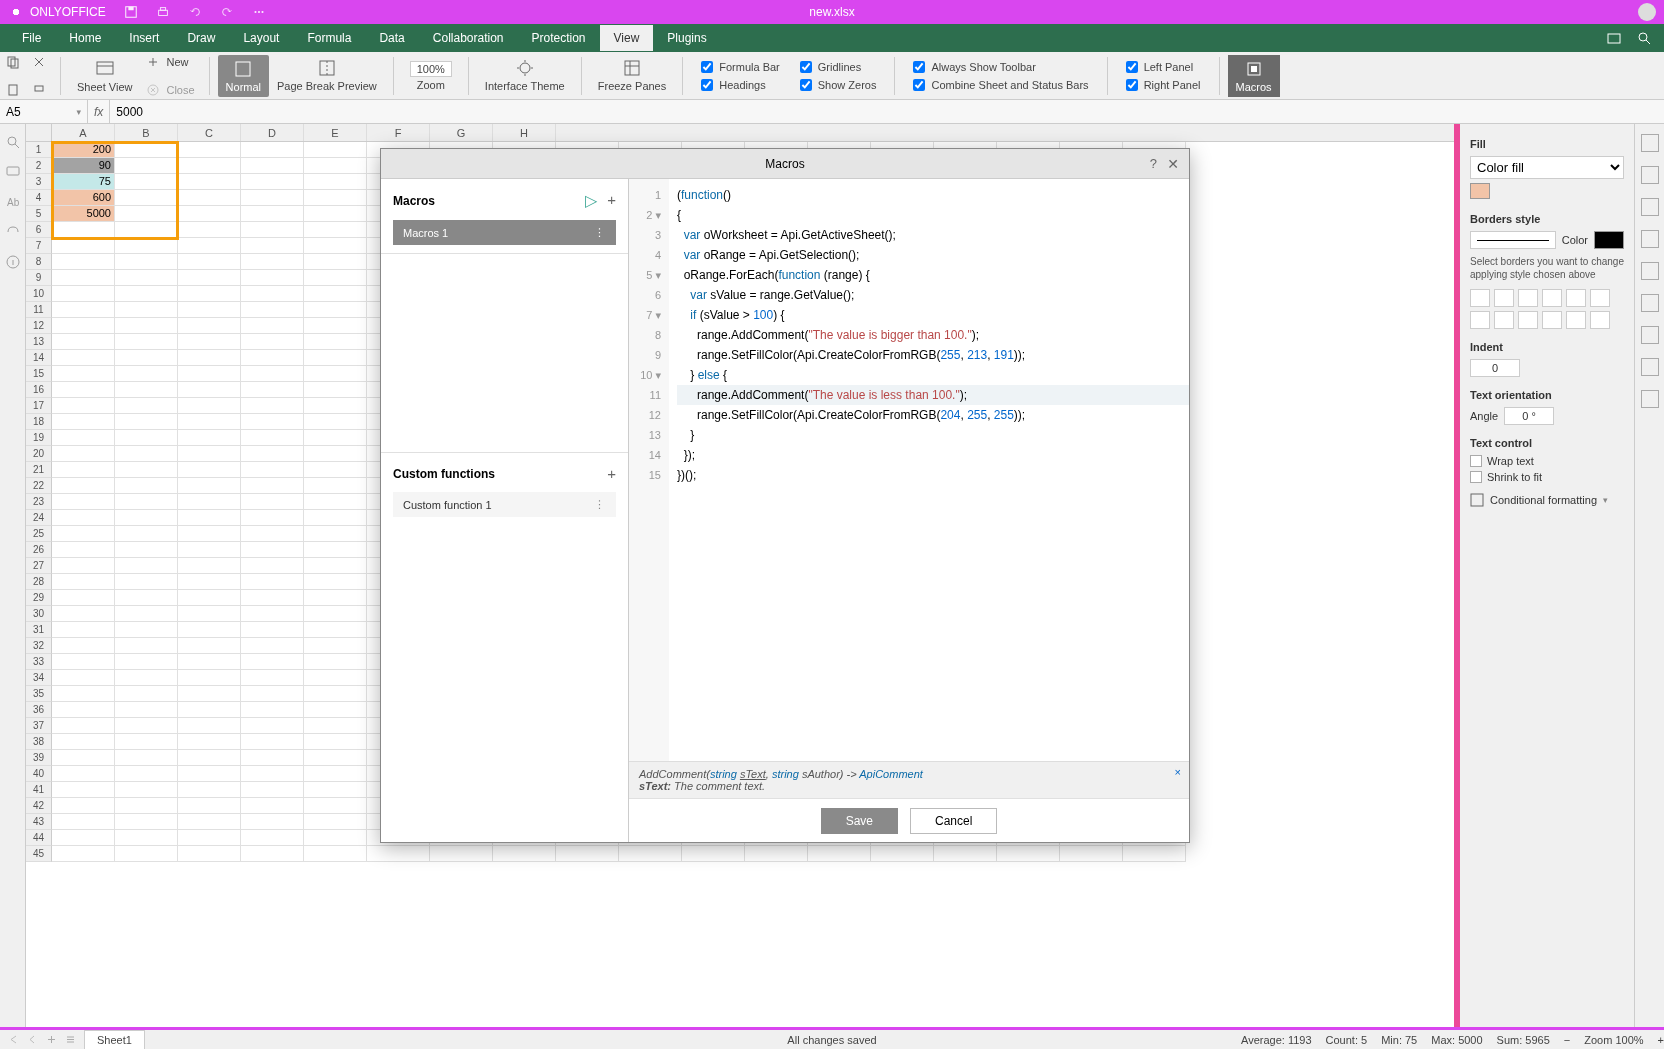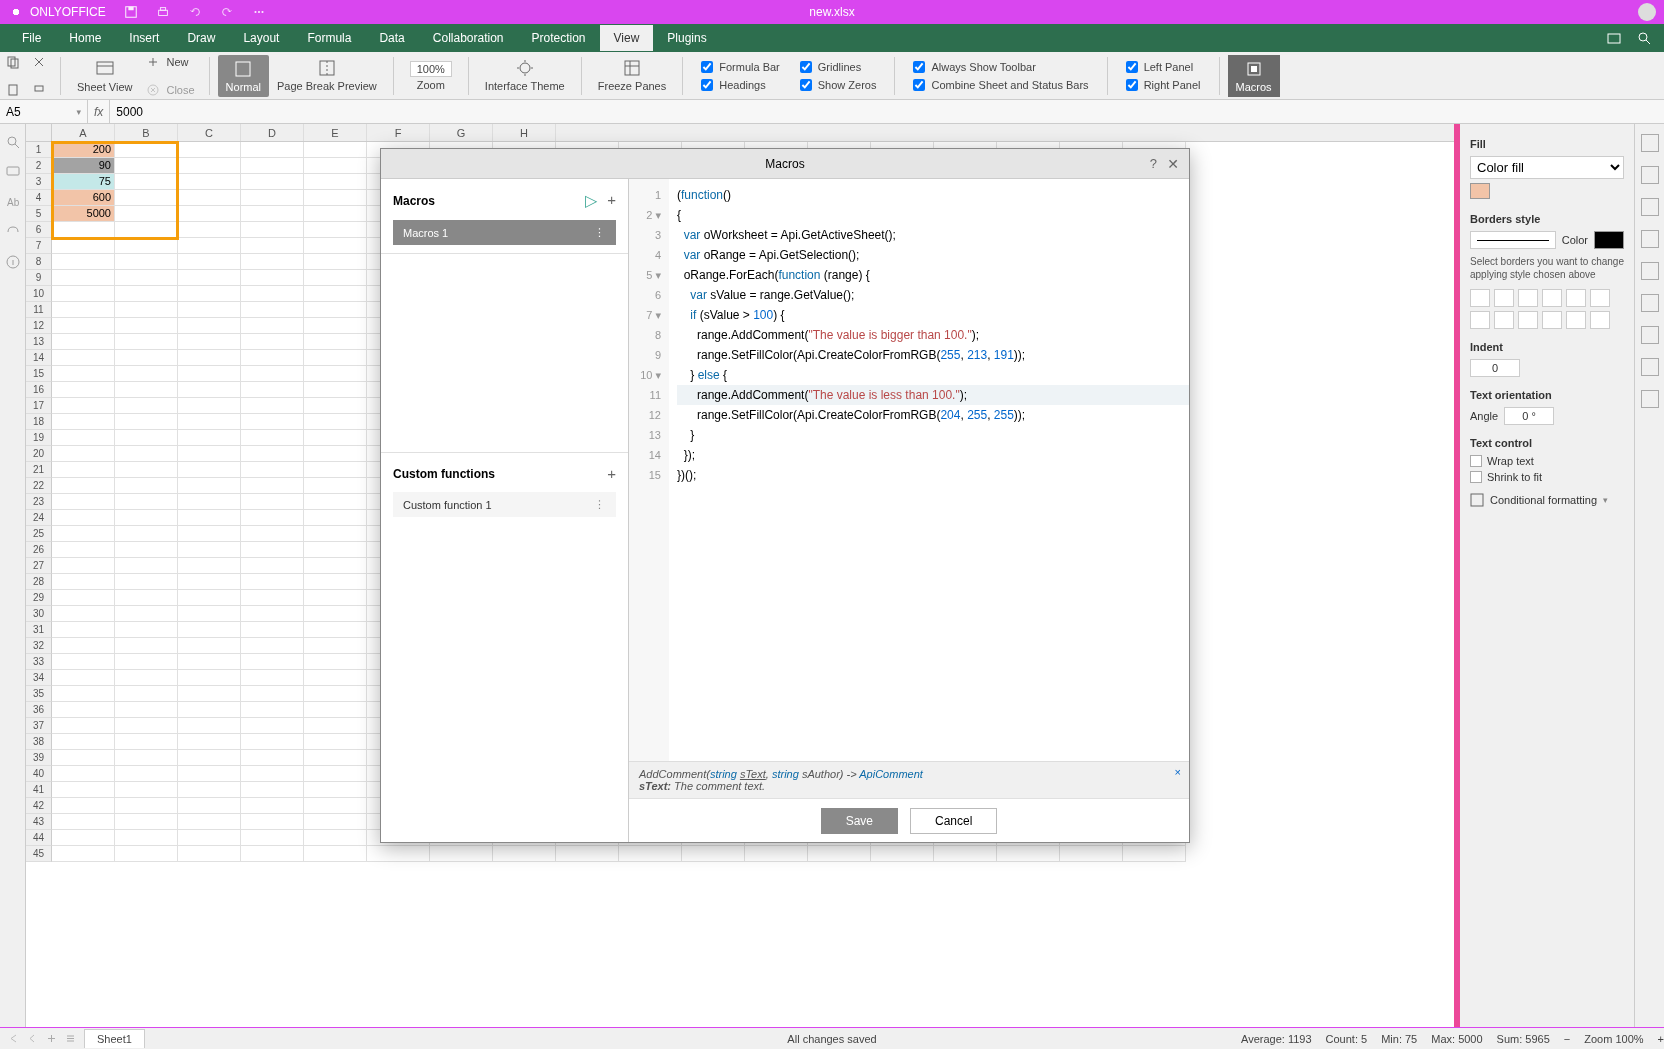--- a/index.html
+++ b/index.html
@@ -58,21 +58,21 @@
 .right-panel .hint{font-size:10px;color:#555;line-height:1.3;margin:4px 0 8px;}
 .right-panel .btn-grid{display:flex;gap:4px;margin-bottom:4px;}
 .right-panel .btn-grid span{width:20px;height:18px;border:1px solid #ccc;background:#fff;cursor:pointer;}
 .right-panel .inline-row{display:flex;align-items:center;gap:6px;margin:4px 0;}
 .right-panel .spin{width:50px;height:18px;border:1px solid #ccc;background:#fff;text-align:center;font-size:11px;line-height:16px;}
 .right-panel .check2{display:flex;align-items:center;gap:5px;margin:4px 0;}
 .right-panel .check2 .box{width:12px;height:12px;border:1px solid #aaa;background:#fff;}
 .right-panel .cf-row{display:flex;align-items:center;gap:6px;margin-top:10px;}
 .far-right{width:30px;background:#f0f0f0;border-left:1px solid #ccc;display:flex;flex-direction:column;align-items:center;gap:14px;padding-top:10px;}
 .far-right span{width:18px;height:18px;border:1px solid #aaa;cursor:pointer;}
-.status-bar{height:22px;background:#f0f0f0;border-top:1px solid #d946ef;display:flex;align-items:center;font-size:11px;color:#444;}
+.status-bar{height:22px;background:#f0f0f0;border-top:3px solid #d946ef;display:flex;align-items:center;font-size:11px;color:#444;}
 .status-bar .sheet-nav{display:flex;align-items:center;gap:8px;padding:0 8px;}
 .status-bar .sheet-nav svg{width:11px;height:11px;opacity:.5;}
 .status-bar .tab{background:#fff;border:1px solid #ccc;border-bottom:none;padding:3px 12px;font-size:11px;}
 .status-bar .status-center{position:absolute;left:50%;transform:translateX(-50%);}
 .status-bar .status-right{margin-left:auto;display:flex;gap:14px;}
 
 .modal{position:absolute;left:380px;top:148px;width:810px;height:695px;background:#fff;border:1px solid #888;box-shadow:0 5px 20px rgba(0,0,0,.3);display:flex;flex-direction:column;}
 .modal-title{height:30px;background:#e5e5e5;border-bottom:1px solid #ccc;display:flex;align-items:center;justify-content:center;font-size:12px;position:relative;}
 .modal-title .help{position:absolute;right:32px;font-size:13px;color:#666;cursor:pointer;}
 .modal-title .close{position:absolute;right:10px;font-size:14px;color:#666;cursor:pointer;}

